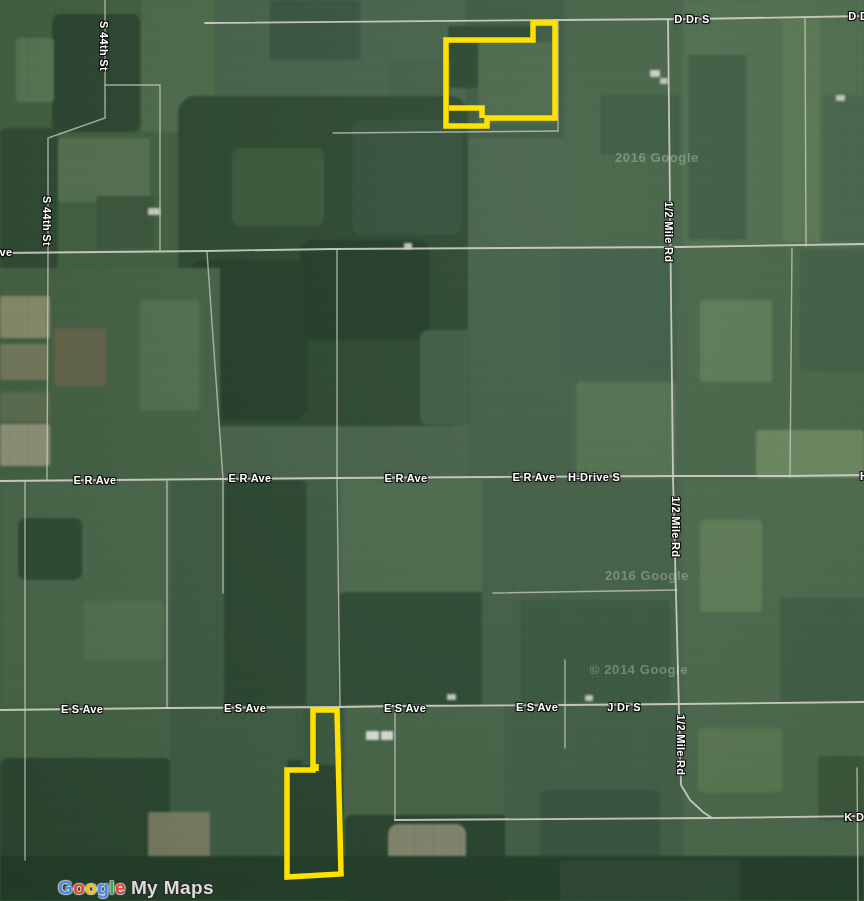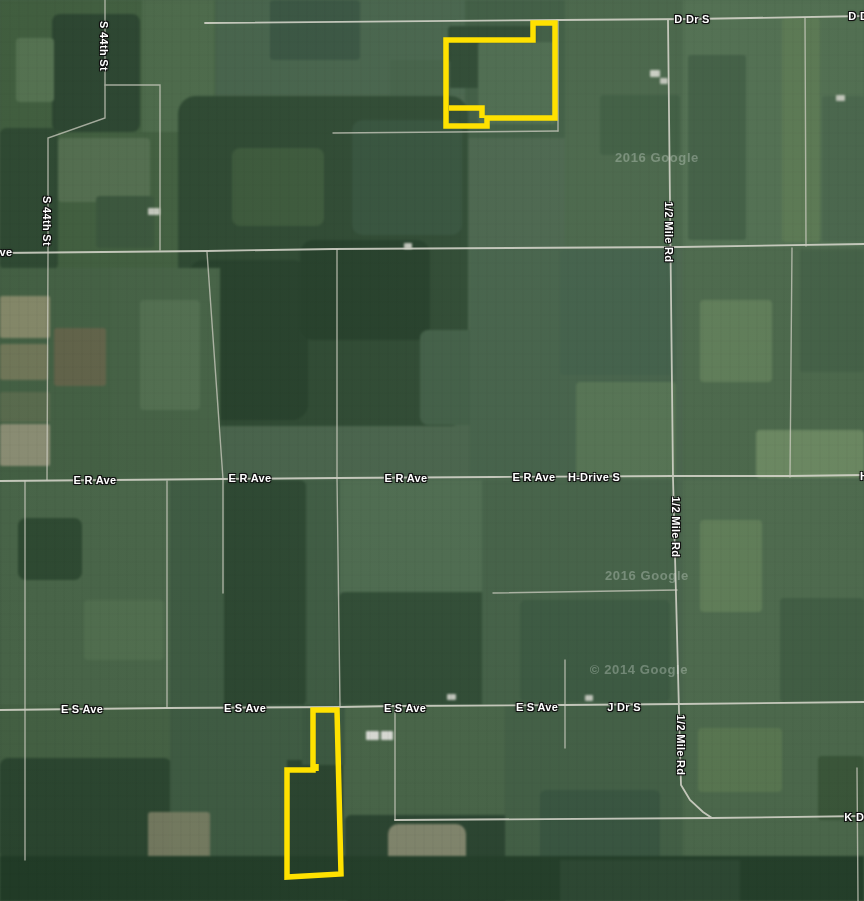--- a/index.html
+++ b/index.html
@@ -183,14 +183,17 @@
   <div class="label" style="left:245px;top:708px">E S Ave</div>
   <div class="label" style="left:405px;top:708px">E S Ave</div>
   <div class="label" style="left:537px;top:707px">E S Ave</div>
   <div class="label" style="left:624px;top:707px">J Dr S</div>
   <div class="label" style="left:862px;top:817px">K Dr S</div>
 
   <div class="wm" style="left:657px;top:157px">2016 Google</div>
   <div class="wm" style="left:647px;top:575px">2016 Google</div>
   <div class="wm" style="left:639px;top:669px">© 2014 Google</div>
 
+  <div class="logo">
+    <span class="gl" style="color: rgb(66, 133, 244);">G</span><span class="gl" style="color: rgb(234, 67, 53);">o</span><span class="gl" style="color: rgb(251, 188, 5);">o</span><span class="gl" style="color: rgb(66, 133, 244);">g</span><span class="gl" style="color: rgb(52, 168, 83);">l</span><span class="gl" style="color: rgb(234, 67, 53);">e</span><span class="suffix">My Maps</span>
+  </div>
 
 </div>
 
 </body></html>

